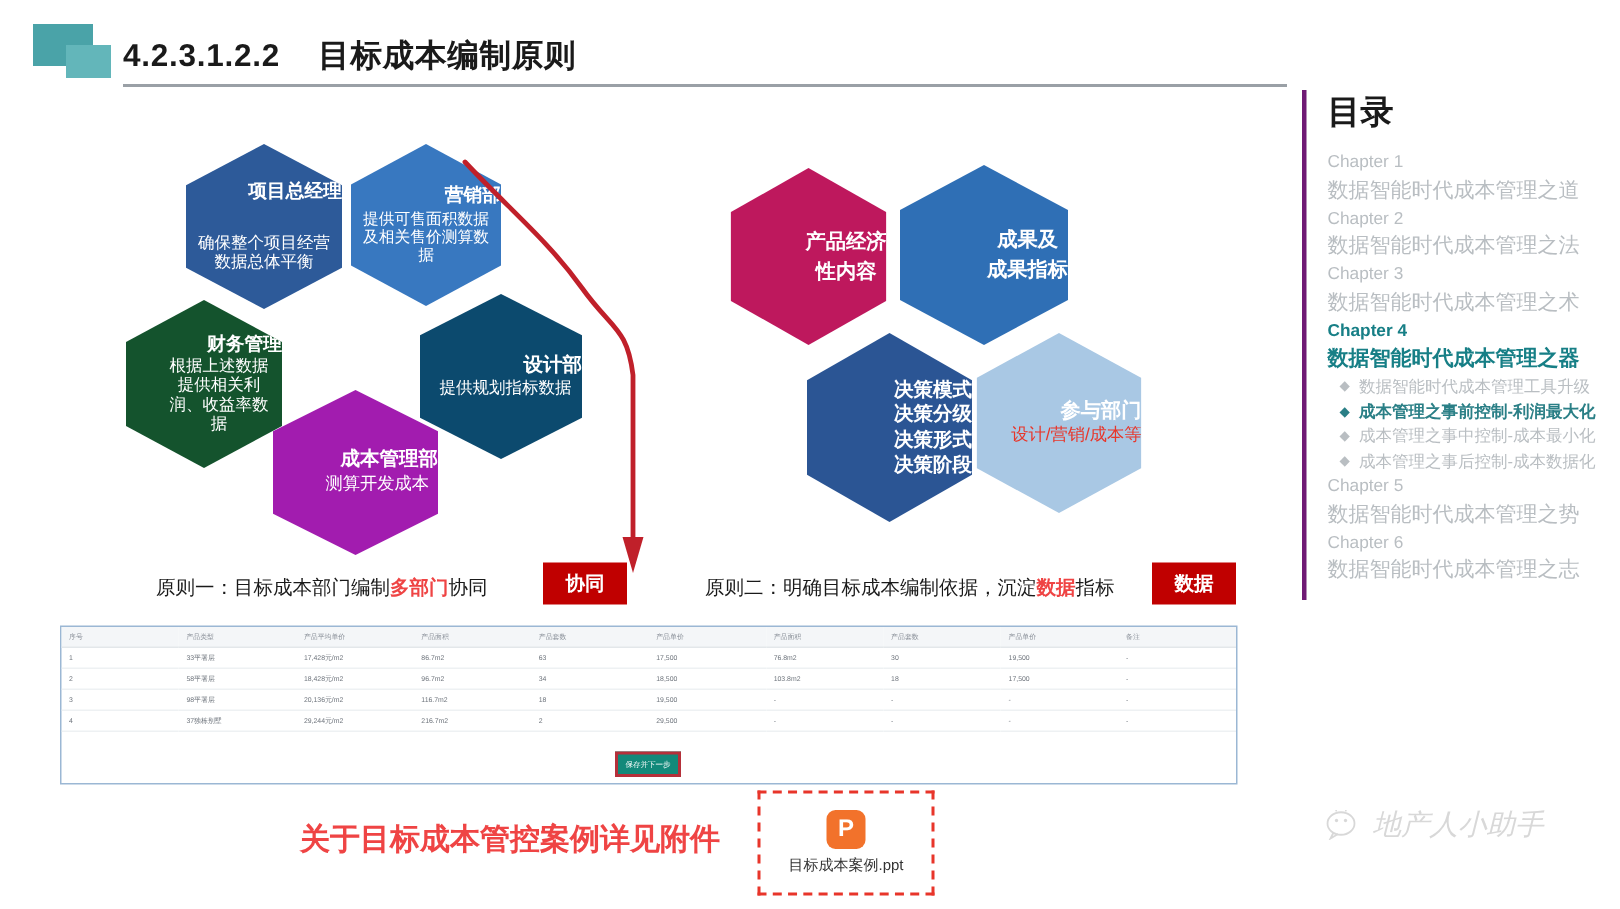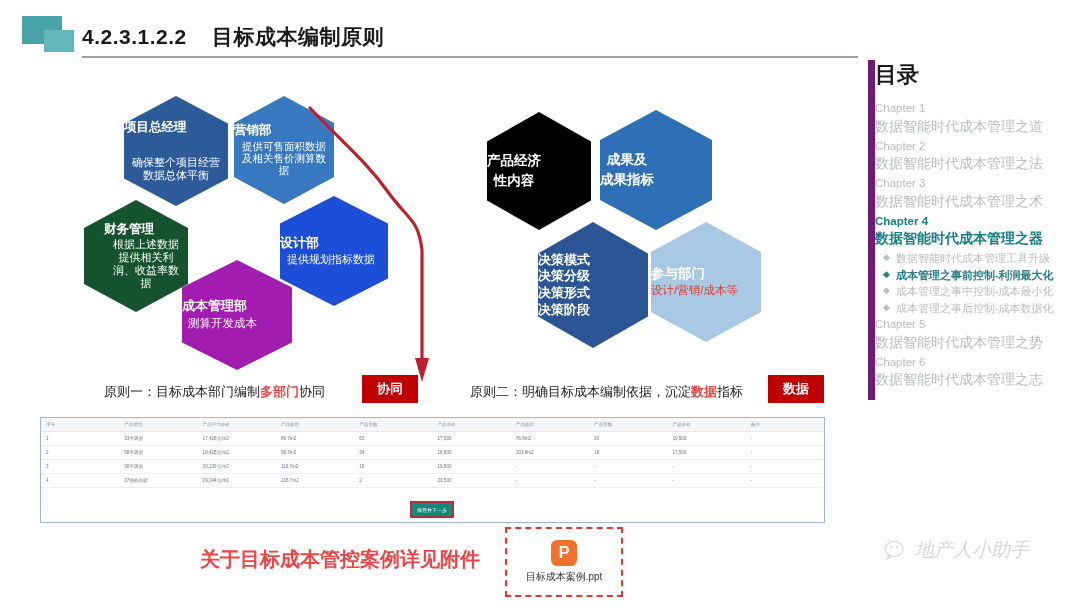--- a/index.html
+++ b/index.html
@@ -14,46 +14,46 @@
   
   .hdr-sq1{position:absolute;left:22px;top:16px;width:40px;height:28px;background:#4aa3a8;}
   .hdr-sq2{position:absolute;left:44px;top:30px;width:30px;height:22px;background:#63b6ba;}
   .hdr-title{position:absolute;left:82px;top:23px;font-size:21px;font-weight:bold;color:#1a1a1a;letter-spacing:.5px;white-space:nowrap;}
   .hdr-rule{position:absolute;left:82px;top:56px;width:776px;height:2px;background:#9aa0a6;}
 
   
   .hex{
     position:absolute;
     clip-path:polygon(50% 0%,100% 25%,100% 75%,50% 100%,0% 75%,0% 25%);
-    display:flex;flex-direction:column;align-items:flex-start;justify-content:center;
+    display:flex;flex-direction:column;align-items:flex-end;justify-content:center;
     text-align:center;color:#fff;box-sizing:border-box;
   }
   .hex .t{font-weight:bold;line-height:1.15;}
   .hex .s{line-height:1.18;}
 
   
   #hx-pm   {left:124px;top:96px;width:104px;height:110px;background:#2d5a99;}
   #hx-mkt  {left:234px;top:96px;width:100px;height:108px;background:#3878c0;}
   #hx-fin  {left:84px;top:200px;width:104px;height:112px;background:#14532d;padding-left:20px;}
-  #hx-des  {left:280px;top:196px;width:108px;height:110px;background:#1d4ed8;}
+  #hx-des  {left:280px;top:196px;width:108px;height:110px;background:#0c4a6e;}
   #hx-cost {left:182px;top:260px;width:110px;height:110px;background:#a21caf;}
 
   #hx-pm .t{font-size:12.5px;margin-bottom:2px;}
   #hx-pm .s{font-size:11px;padding:0 5px;margin-top:20px;}
   #hx-mkt .t{font-size:12.5px;margin-bottom:2px;}
   #hx-mkt .s{font-size:10.5px;padding:0 6px;}
   #hx-fin .t{font-size:12.5px;margin-bottom:2px;}
   #hx-fin .s{font-size:11px;padding:0 6px;}
   #hx-des .t{font-size:13px;margin-bottom:2px;}
   #hx-des .s{font-size:11px;padding:0 7px;}
   #hx-cost .t{font-size:13px;margin-bottom:3px;}
   #hx-cost .s{font-size:11.5px;padding:0 6px;}
 
   
-  #hx-prod {left:487px;top:112px;width:104px;height:118px;background:#000000;}
+  #hx-prod {left:487px;top:112px;width:104px;height:118px;background:#be185d;}
   #hx-res  {left:600px;top:110px;width:112px;height:120px;background:#2f6fb5;}
   #hx-dec  {left:538px;top:222px;width:110px;height:126px;background:#2b5594;}
   #hx-dept {left:651px;top:222px;width:110px;height:120px;background:#a9c8e4;}
 
   #hx-prod .t{font-size:13.5px;line-height:1.5;}
   #hx-res .t{font-size:13.5px;line-height:1.5;}
   #hx-dec .t{font-size:13px;line-height:1.28;}
   #hx-dept .t{font-size:13.5px;}
   #hx-dept .s{font-size:11.5px;color:#e8362a;margin-top:2px;}
 
@@ -86,21 +86,21 @@
   .foot-note{position:absolute;left:200px;top:546px;font-size:20px;font-weight:bold;color:#ef4444;white-space:nowrap;}
   .ppt-box{position:absolute;left:505px;top:527px;width:118px;height:70px;
       border:2px dashed #e8352a;box-sizing:border-box;display:flex;flex-direction:column;
       align-items:center;justify-content:center;}
   .ppt-ico{width:26px;height:26px;border-radius:6px;background:#f2722b;color:#fff;
       display:flex;align-items:center;justify-content:center;font-size:16px;font-weight:bold;}
   .ppt-lbl{font-size:10px;color:#333;margin-top:4px;}
 
   
   .toc{position:absolute;left:868px;top:60px;width:205px;height:340px;
-       border-left:7px solid #701a75;box-sizing:border-box;}
+       border-left:3px solid #701a75;padding-left:14px;box-sizing:border-box;}
   .toc-title{font-size:22px;font-weight:bold;color:#1a1a1a;margin:0 0 10px 0;}
   .toc-chap{font-size:11.5px;color:#b9bec2;line-height:1.45;}
   .toc-name{font-size:14px;color:#b9bec2;line-height:1.35;margin-bottom:2px;}
   .toc-chap.on{color:#177f86;font-weight:bold;}
   .toc-name.on{color:#177f86;font-weight:bold;}
   .toc-sub{display:flex;align-items:flex-start;gap:6px;font-size:11px;color:#b9bec2;
       line-height:1.5;margin-left:8px;}
   .toc-sub .dia{color:#b9bec2;font-size:9px;line-height:1.7;}
   .toc-sub.on{color:#2a7f86;font-weight:bold;}
   .toc-sub.on .dia{color:#2a7f86;}

